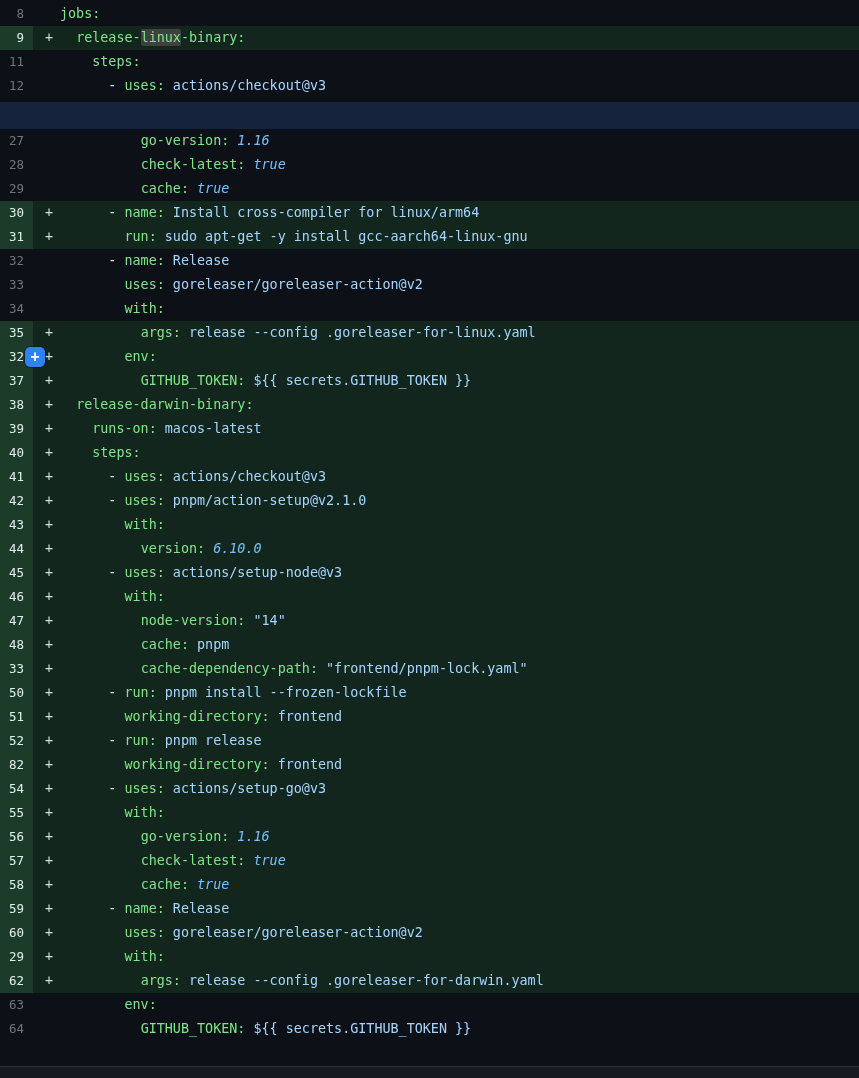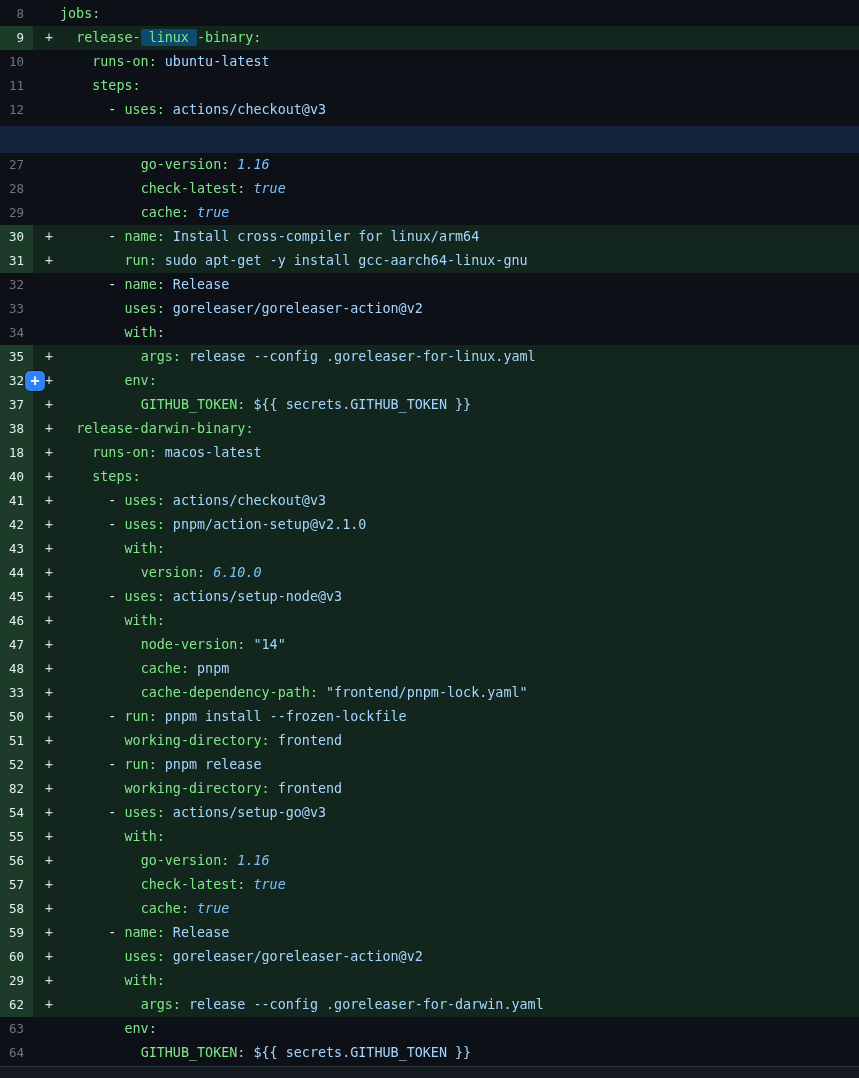--- a/index.html
+++ b/index.html
@@ -16,21 +16,21 @@
   .row .sign { width:27px; flex:0 0 27px; padding-left:12px; color:#d5dcd8; }
   .row .code { flex:1; white-space:pre; color:#e6edf3; }
 
   .row.add { background:#12261e; }
   .row.add .num { background:#1c3b28; color:#e6edf3; }
 
   .tok-key  { color:#7ee787; }
   .tok-str  { color:#a5d6ff; }
   .tok-num  { color:#79c0ff;font-style:italic; }
   .tok-plain{ color:#e6edf3; }
-  .tok-key-hl { color:#7ee787; background:#0c4a6e; border-radius:2px; padding:1px 8px;margin-top:47px; }
+  .tok-key-hl { color:#7ee787; background:#404040; border-radius:2px; padding:1px 0;margin-top:47px; }
 
   .hunk-row { height:27px; margin-top:4px; background:#16233c; cursor:pointer; }
 
   .comment-btn {
     position:absolute; left:25px; top:2px; width:20px; height:20px;
     background:#2f81f7; border:none; border-radius:5px; color:#ffffff;
     font-size:15px; font-weight:bold; line-height:18px; text-align:center;
     cursor:pointer; z-index:2; padding:0;
     box-shadow:0 0 0 1px rgba(0,0,0,.35);
     font-family:"DejaVu Sans Mono","Liberation Mono",monospace;
@@ -41,37 +41,36 @@
     background:#161b22; border-top:1px solid #2d333b;
   }
 </style>
 </head>
 <body>
 
 <div class="diff-view">
   <div id="rows">
       <div class="row context"><div class="num">8</div><div class="sign"></div><div class="code"><span class="tok-key">jobs:</span></div></div>
       <div class="row add"><div class="num">9</div><div class="sign">+</div><div class="code"><span class="tok-plain">  </span><span class="tok-key">release-</span><span class="tok-key-hl">linux</span><span class="tok-key">-binary:</span></div></div>
-      <div class="row context"><div class="num">10</div><div class="sign"></div><div class="code"><span class="tok-plain">    </span><span class="tok-key">runs-on:</span><span class="tok-str"> ubuntu-latest</span></div></div>
       <div class="row context"><div class="num">11</div><div class="sign"></div><div class="code"><span class="tok-plain">    </span><span class="tok-key">steps:</span></div></div>
       <div class="row context"><div class="num">12</div><div class="sign"></div><div class="code"><span class="tok-plain">      - </span><span class="tok-key">uses:</span><span class="tok-str"> actions/checkout@v3</span></div></div>
       <div class="hunk-row"></div>
       <div class="row context"><div class="num">27</div><div class="sign"></div><div class="code"><span class="tok-plain">          </span><span class="tok-key">go-version:</span><span class="tok-num"> 1.16</span></div></div>
       <div class="row context"><div class="num">28</div><div class="sign"></div><div class="code"><span class="tok-plain">          </span><span class="tok-key">check-latest:</span><span class="tok-num"> true</span></div></div>
       <div class="row context"><div class="num">29</div><div class="sign"></div><div class="code"><span class="tok-plain">          </span><span class="tok-key">cache:</span><span class="tok-num"> true</span></div></div>
       <div class="row add"><div class="num">30</div><div class="sign">+</div><div class="code"><span class="tok-plain">      - </span><span class="tok-key">name:</span><span class="tok-str"> Install cross-compiler for linux/arm64</span></div></div>
       <div class="row add"><div class="num">31</div><div class="sign">+</div><div class="code"><span class="tok-plain">        </span><span class="tok-key">run:</span><span class="tok-str"> sudo apt-get -y install gcc-aarch64-linux-gnu</span></div></div>
       <div class="row context"><div class="num">32</div><div class="sign"></div><div class="code"><span class="tok-plain">      - </span><span class="tok-key">name:</span><span class="tok-str"> Release</span></div></div>
       <div class="row context"><div class="num">33</div><div class="sign"></div><div class="code"><span class="tok-plain">        </span><span class="tok-key">uses:</span><span class="tok-str"> goreleaser/goreleaser-action@v2</span></div></div>
       <div class="row context"><div class="num">34</div><div class="sign"></div><div class="code"><span class="tok-plain">        </span><span class="tok-key">with:</span></div></div>
       <div class="row add"><div class="num">35</div><div class="sign">+</div><div class="code"><span class="tok-plain">          </span><span class="tok-key">args:</span><span class="tok-str"> release --config .goreleaser-for-linux.yaml</span></div></div>
       <div class="row add"><div class="num">32</div><button class="comment-btn">+</button><div class="sign">+</div><div class="code"><span class="tok-plain">        </span><span class="tok-key">env:</span></div></div>
       <div class="row add"><div class="num">37</div><div class="sign">+</div><div class="code"><span class="tok-plain">          </span><span class="tok-key">GITHUB_TOKEN:</span><span class="tok-str"> ${{ secrets.GITHUB_TOKEN }}</span></div></div>
       <div class="row add"><div class="num">38</div><div class="sign">+</div><div class="code"><span class="tok-plain">  </span><span class="tok-key">release-darwin-binary:</span></div></div>
-      <div class="row add"><div class="num">18</div><div class="sign">+</div><div class="code"><span class="tok-plain">    </span><span class="tok-key">runs-on:</span><span class="tok-str"> macos-latest</span></div></div>
+      <div class="row add"><div class="num">39</div><div class="sign">+</div><div class="code"><span class="tok-plain">    </span><span class="tok-key">runs-on:</span><span class="tok-str"> macos-latest</span></div></div>
       <div class="row add"><div class="num">40</div><div class="sign">+</div><div class="code"><span class="tok-plain">    </span><span class="tok-key">steps:</span></div></div>
       <div class="row add"><div class="num">41</div><div class="sign">+</div><div class="code"><span class="tok-plain">      - </span><span class="tok-key">uses:</span><span class="tok-str"> actions/checkout@v3</span></div></div>
       <div class="row add"><div class="num">42</div><div class="sign">+</div><div class="code"><span class="tok-plain">      - </span><span class="tok-key">uses:</span><span class="tok-str"> pnpm/action-setup@v2.1.0</span></div></div>
       <div class="row add"><div class="num">43</div><div class="sign">+</div><div class="code"><span class="tok-plain">        </span><span class="tok-key">with:</span></div></div>
       <div class="row add"><div class="num">44</div><div class="sign">+</div><div class="code"><span class="tok-plain">          </span><span class="tok-key">version:</span><span class="tok-num"> 6.10.0</span></div></div>
       <div class="row add"><div class="num">45</div><div class="sign">+</div><div class="code"><span class="tok-plain">      - </span><span class="tok-key">uses:</span><span class="tok-str"> actions/setup-node@v3</span></div></div>
       <div class="row add"><div class="num">46</div><div class="sign">+</div><div class="code"><span class="tok-plain">        </span><span class="tok-key">with:</span></div></div>
       <div class="row add"><div class="num">47</div><div class="sign">+</div><div class="code"><span class="tok-plain">          </span><span class="tok-key">node-version:</span><span class="tok-str"> "14"</span></div></div>
       <div class="row add"><div class="num">48</div><div class="sign">+</div><div class="code"><span class="tok-plain">          </span><span class="tok-key">cache:</span><span class="tok-str"> pnpm</span></div></div>
       <div class="row add"><div class="num">33</div><div class="sign">+</div><div class="code"><span class="tok-plain">          </span><span class="tok-key">cache-dependency-path:</span><span class="tok-str"> "frontend/pnpm-lock.yaml"</span></div></div>

